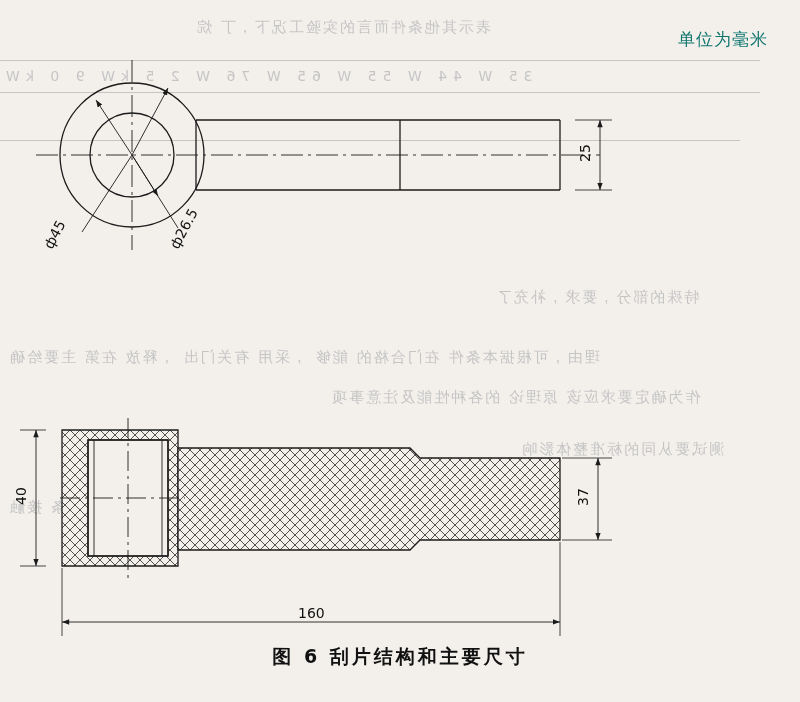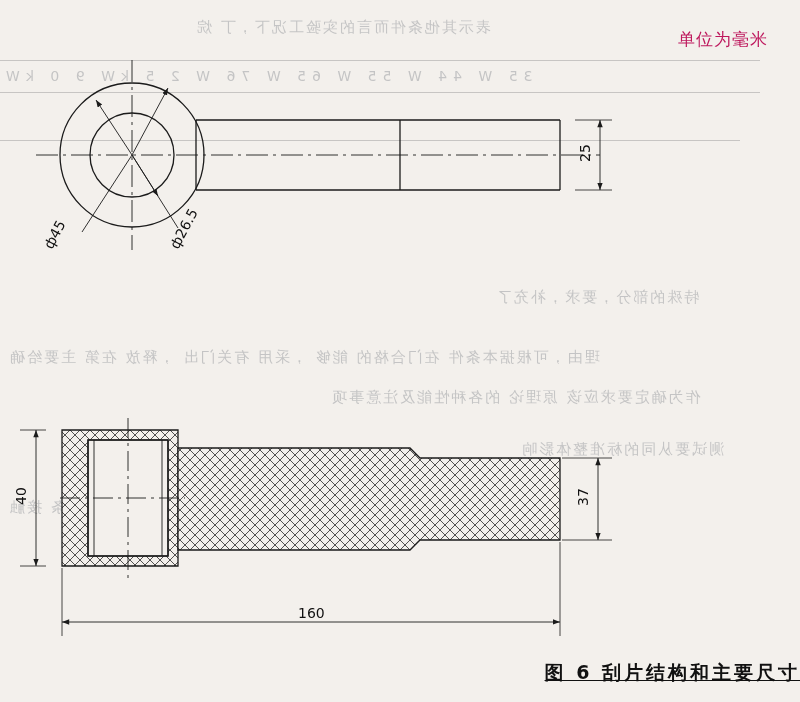--- a/index.html
+++ b/index.html
@@ -33,34 +33,33 @@
   }
   .ghost-table-line {
     position: absolute;
     border-top: 1px solid rgba(100,100,100,0.30);
   }
   .unit-label {
     position: absolute;
     right: 32px;
     top: 28px;
     font-size: 17px;
-    color: #be185d;
+    color: #0f766e;
     letter-spacing: 1px;
   }
   .caption {
     position: absolute;
     left: 0;
     width: 800px;
-    top: 660px;
-    text-align: right;
+    top: 644px;
+    text-align: center;
     font-size: 19px;
     font-weight: bold;
     letter-spacing: 3px;
     color: #111;
-    text-decoration: underline;
   }
   svg.draw {
     position: absolute;
     left: 0;
     top: 0;
   }
   .dim-text {
     font-family: "DejaVu Sans", "Liberation Sans", sans-serif;
     font-size: 14px;
     fill: #111;

